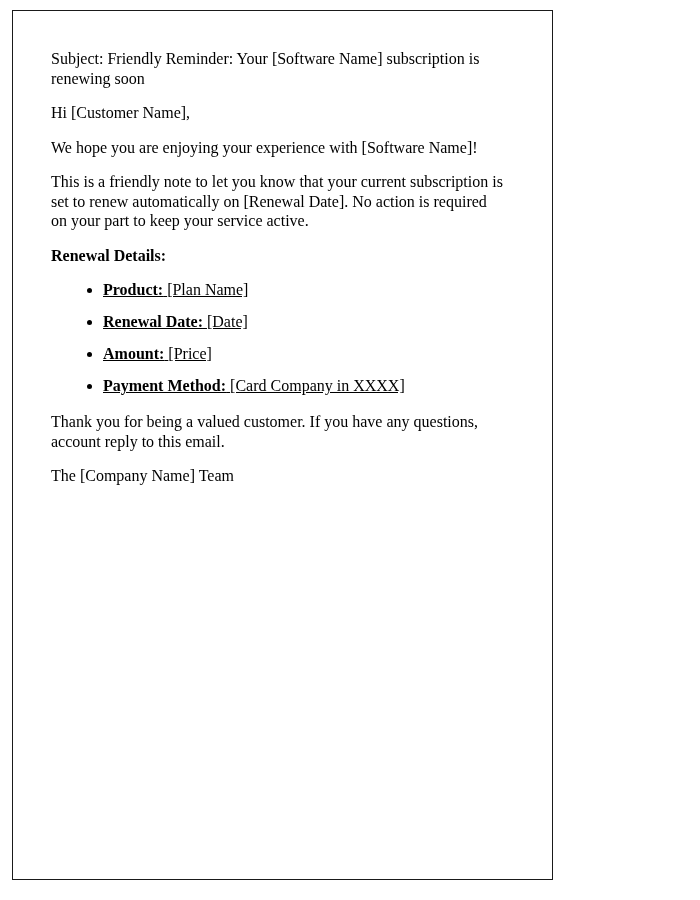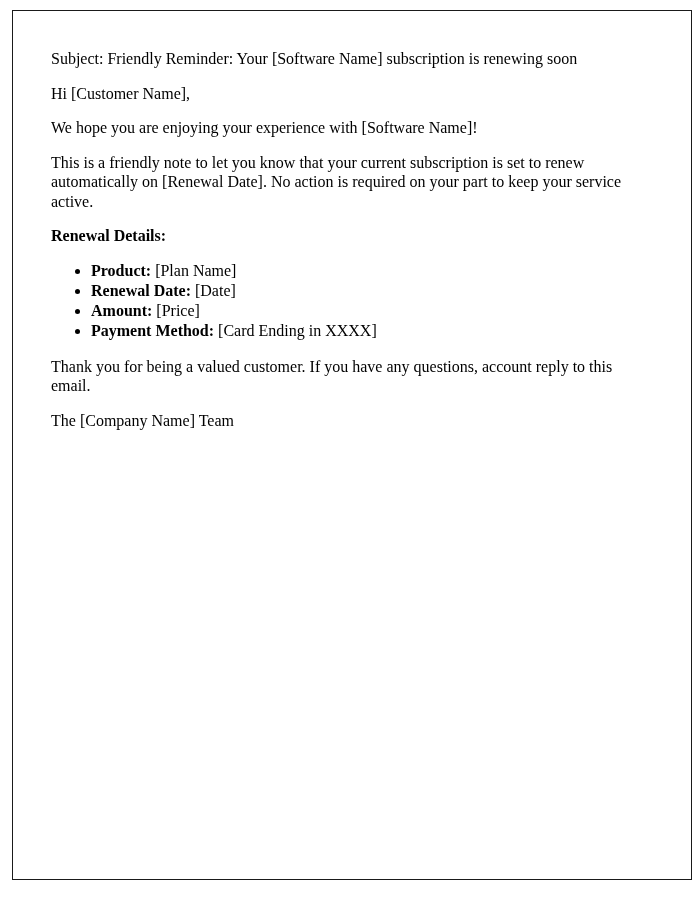--- a/index.html
+++ b/index.html
@@ -9,21 +9,21 @@
     background: #ffffff;
     width: 700px;
     height: 900px;
     font-family: "Liberation Serif", "DejaVu Serif", serif;
     color: #000000;
   }
   .page {
     position: absolute;
     left: 12px;
     top: 10px;
-    width: 680px;
+    width: 541px;
     height: 870px;
     border: 1px solid #1a1a1a;
     background: #ffffff;
   }
   .content {
     padding: 38px 48px 0 38px;
     font-size: 16px;
     line-height: 1.22;
   }
   .content p {
@@ -36,22 +36,23 @@
     font-weight: bold;
     margin: 18px 0 15px 0;
     font-family: Liberation Serif, serif;
   }
   ul.details-list {
     margin: 0 0 16px 0;
     padding-left: 40px;
     list-style-type: disc;
   }
   ul.details-list li {
-    margin: 0;
+    margin: 12px;
     line-height: 1.25;
+    text-decoration: underline;
   }
   .item-label {
     font-weight: bold;
   }
   .signoff {
     margin-bottom: 15px;
   }
 </style>
 </head>
 <body>
@@ -77,21 +78,21 @@
       <li>
         <span class="item-label">Renewal Date:</span>
         <span>[Date]</span>
       </li>
       <li>
         <span class="item-label">Amount:</span>
         <span>[Price]</span>
       </li>
       <li>
         <span class="item-label">Payment Method:</span>
-        <span>[Card Ending in XXXX]</span>
+        <span>[Card Company in XXXX]</span>
       </li>
     </ul>
 
 
     <p>Thank you for being a valued customer. If you have any questions, account reply to this email.</p>
 
 
     <p>The [Company Name] Team</p>
 
   </div>

